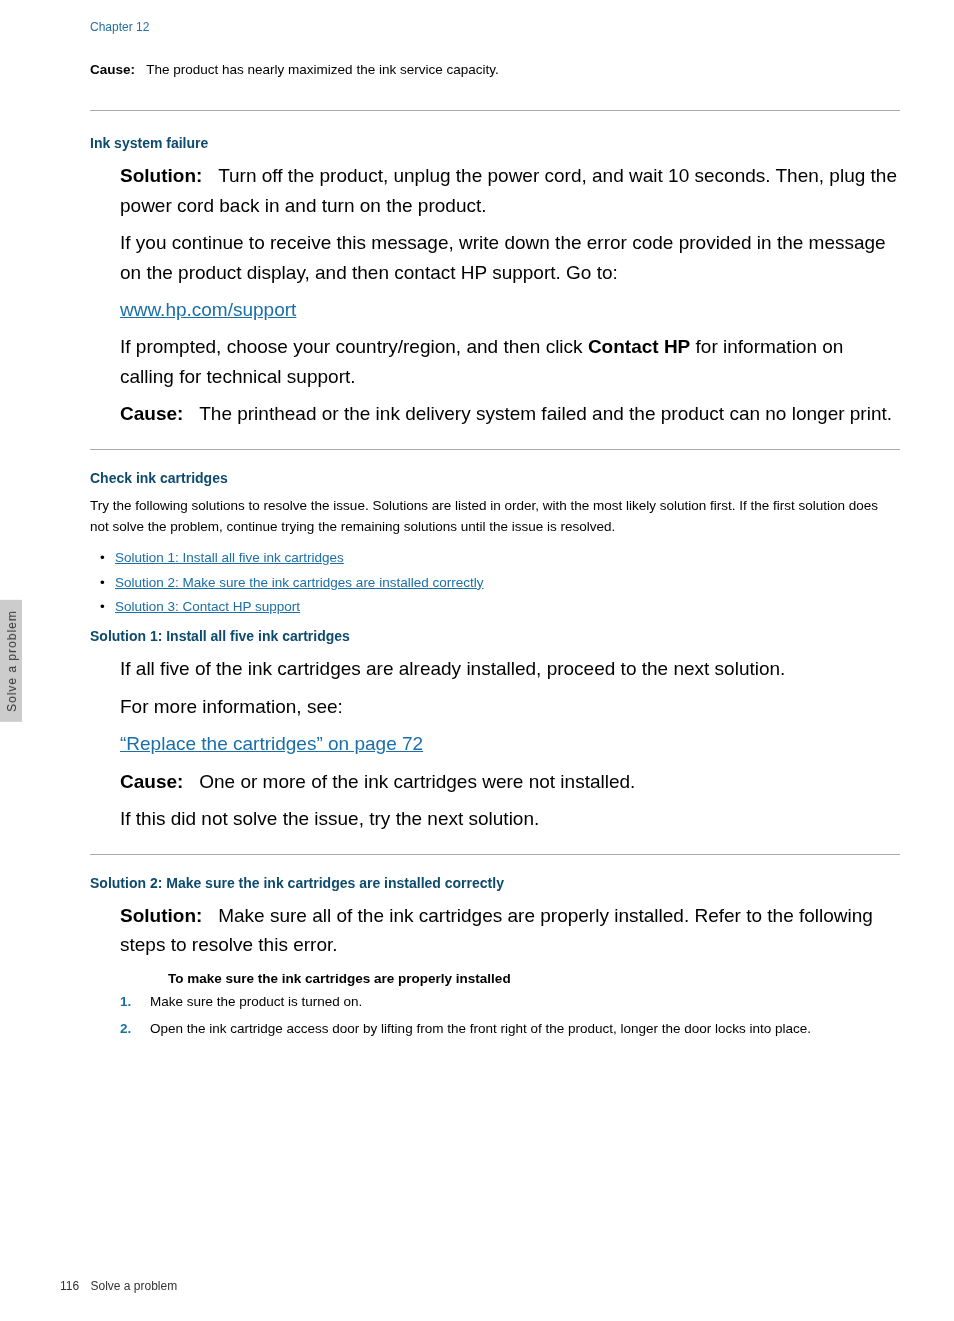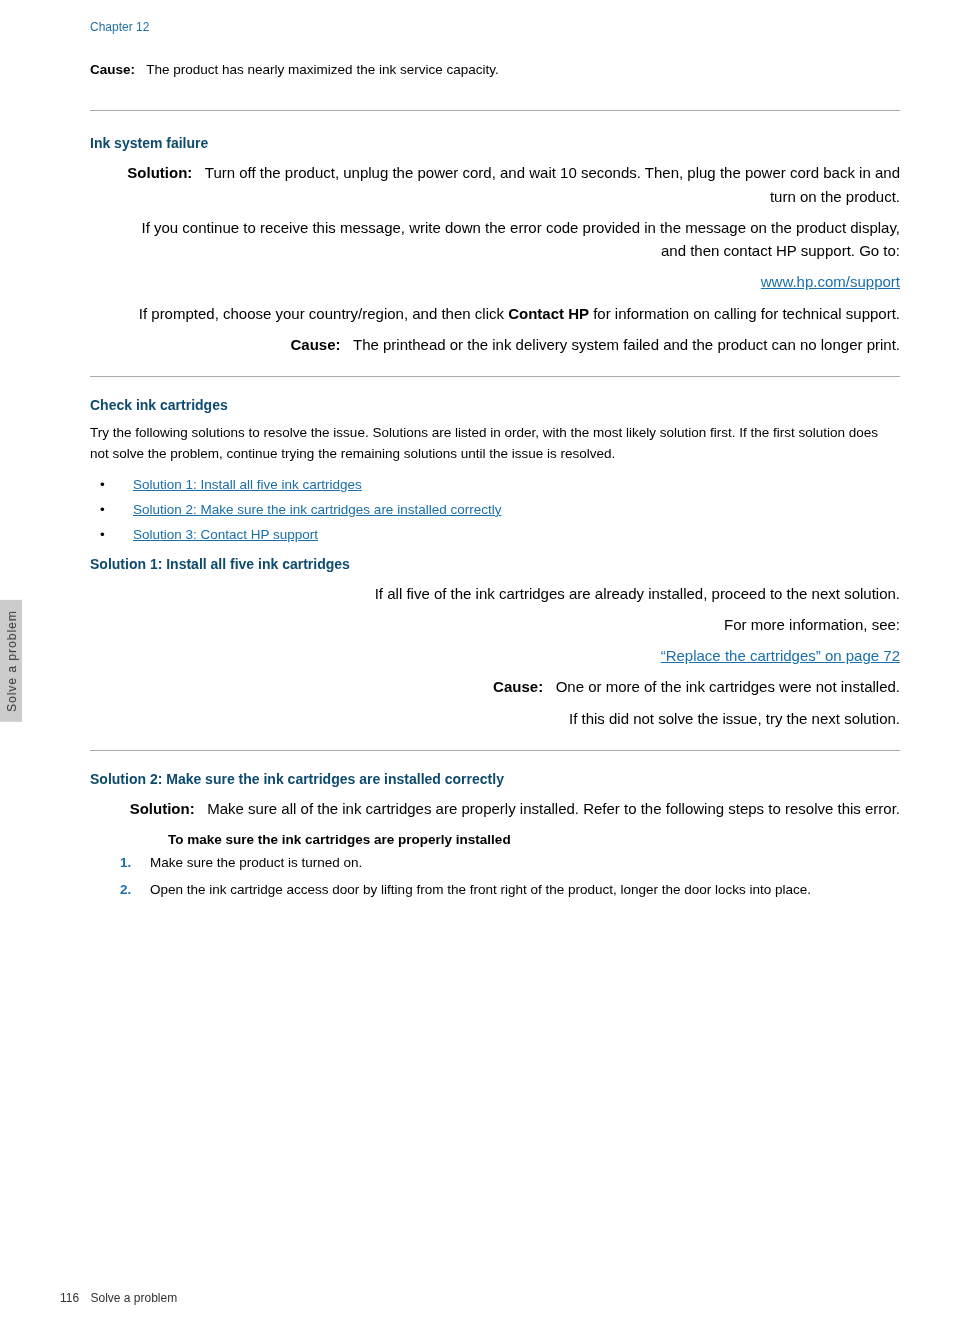--- a/index.html
+++ b/index.html
@@ -83,29 +83,27 @@
       margin-bottom: 10px;
     }
 
     .section-body {
       padding-left: 30px;
     }
 
     .section-body p {
       margin-bottom: 8px;
       line-height: 1.55;
-      font-size: 15px;
-      text-align: right;
+      font-size: 19px;
     }
 
     .link {
       color: #1a6fa8;
       text-decoration: underline;
       cursor: pointer;
-      margin-left: 18px;
     }
 
     .bold {
       font-weight: bold;
     }
 
     
     .divider {
       border: none;
       border-top: 1px solid #aaa;
@@ -166,21 +164,21 @@
       font-weight: bold;
       font-size: 13.5px;
       margin-bottom: 6px;
       margin-top: 10px;
       margin-left: 48px;
     }
 
     
     .page-footer {
       position: absolute;
-      bottom: 16px;
+      bottom: 28px;
       left: 60px;
       font-size: 12px;
       color: #333;
     }
 
     .page-footer span {
       margin-right: 8px;
     }
   </style>
 </head>

